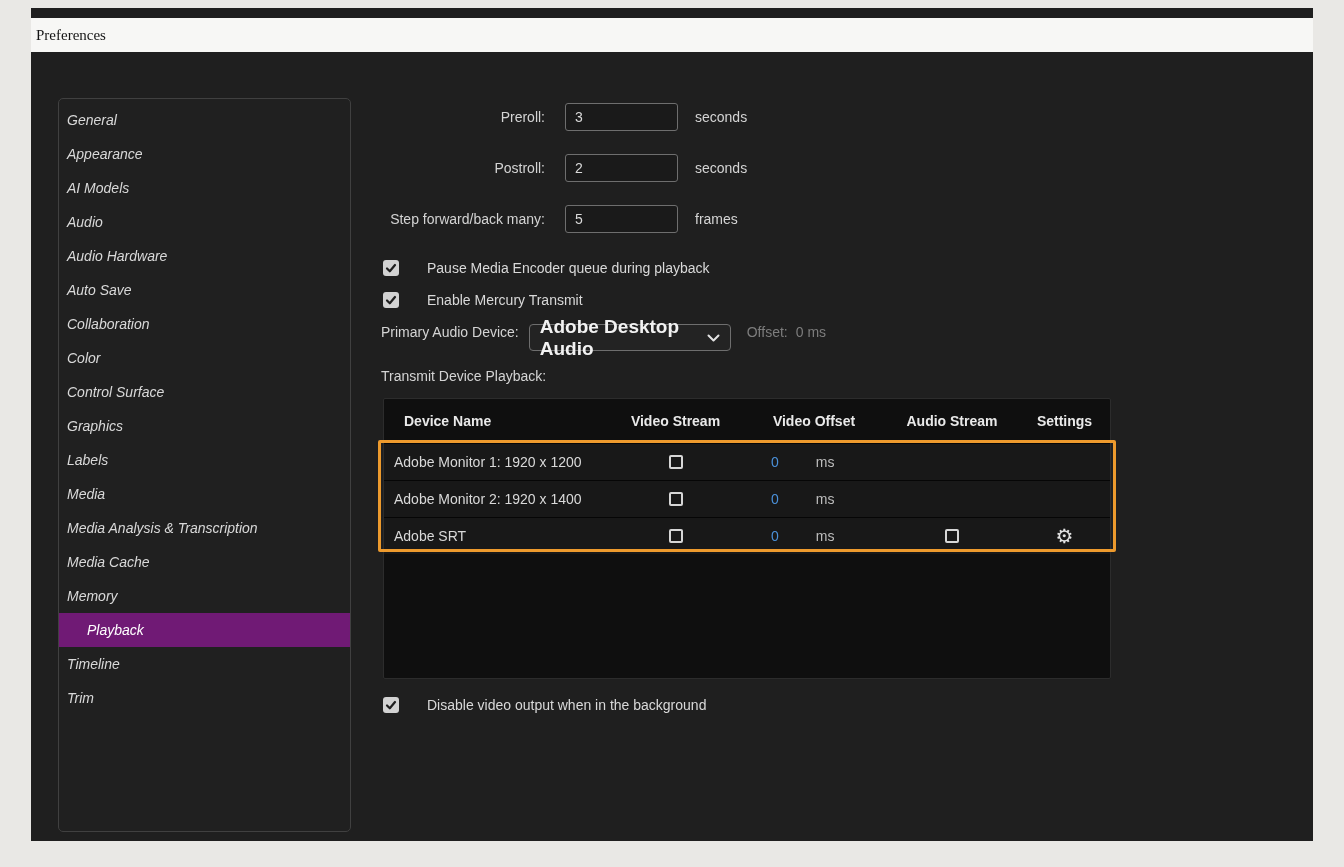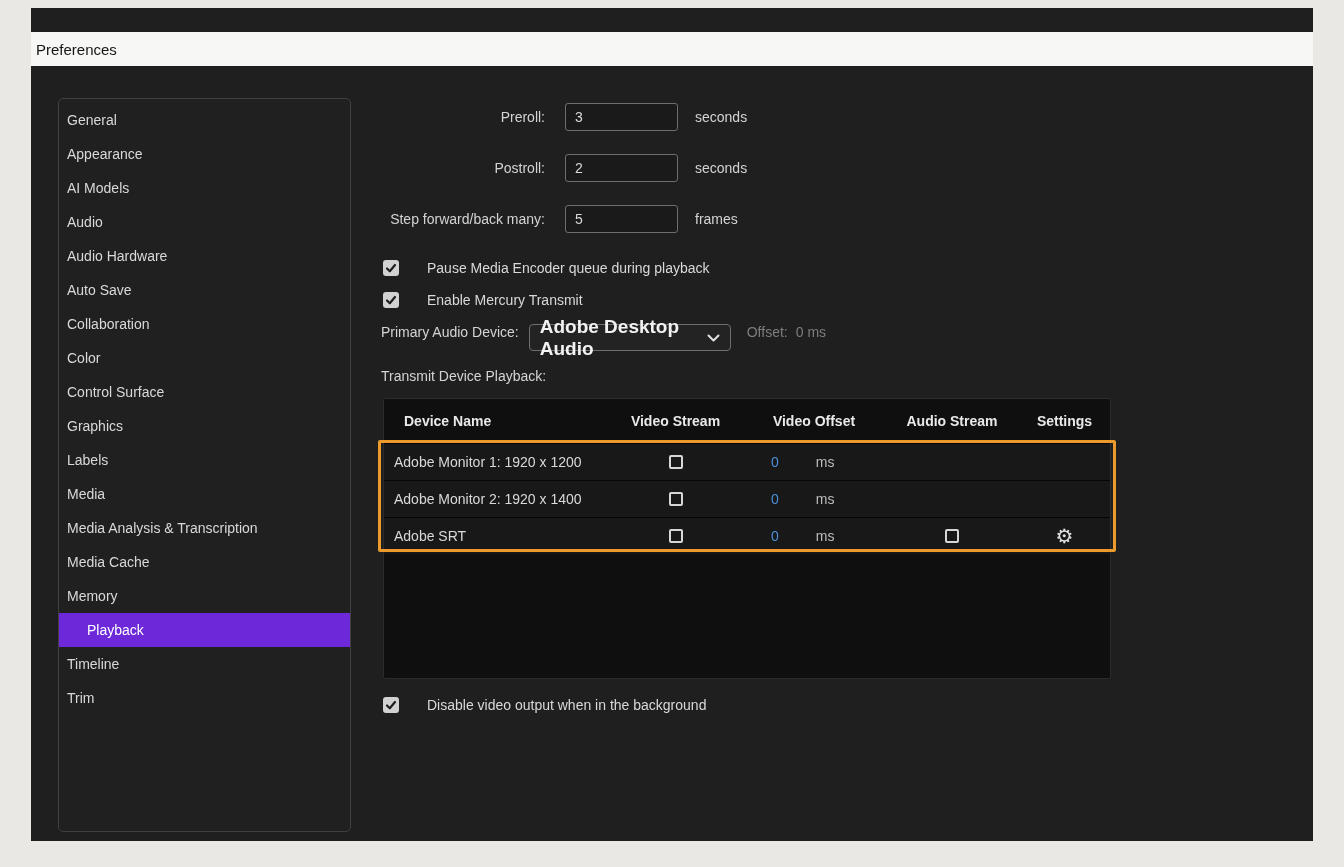--- a/index.html
+++ b/index.html
@@ -8,36 +8,36 @@
     background:#e9e8e5;
     font-family:"Liberation Sans","DejaVu Sans",sans-serif;
     font-size:14px;
     -webkit-font-smoothing:antialiased;
   }
   .dialog {
     position:absolute; left:31px; top:8px; width:1282px; height:833px;
     background:#1f1f1f;
   }
   .titlebar {
-    position:absolute; left:0; top:24px; width:100%; height:34px;
-    background:#f7f7f5; display:flex; align-items:center;
+    position:absolute; left:0; top:10px; width:100%; height:34px;
+    background:#f7f7f5; display:flex; align-items:center;font-family:Liberation Serif, serif;
   }
   .titlebar .title { margin-left:5px; font-size:15px; color:#151515; }
 
   
   .sidebar {
     position:absolute; left:27px; top:90px; width:293px; height:734px;
     border:1px solid #404040; border-radius:5px; background:#202020;
     box-sizing:border-box; padding-top:4px; overflow:hidden;
   }
   .sidebar-item {
     height:34px; line-height:34px; padding-left:8px;
-    color:#d9d9d9; cursor:default; white-space:nowrap;
-  }
-  .sidebar-item.selected { background:#6d28d9; color:#ffffff;padding-left:28px; }
+    color:#d9d9d9; cursor:default; white-space:nowrap;font-style:italic;
+  }
+  .sidebar-item.selected { background:#701a75; color:#ffffff;padding-left:28px; }
 
   
   .field-row { position:absolute; left:0; width:100%; height:28px; }
   .flabel {
     position:absolute; left:280px; width:234px; text-align:right;
     color:#d4d4d4; line-height:28px;
   }
   .finput {
     position:absolute; left:534px; top:0; width:113px; height:28px;
     background:#1a1a1a; border:1px solid #6e6e6e; border-radius:3px;

